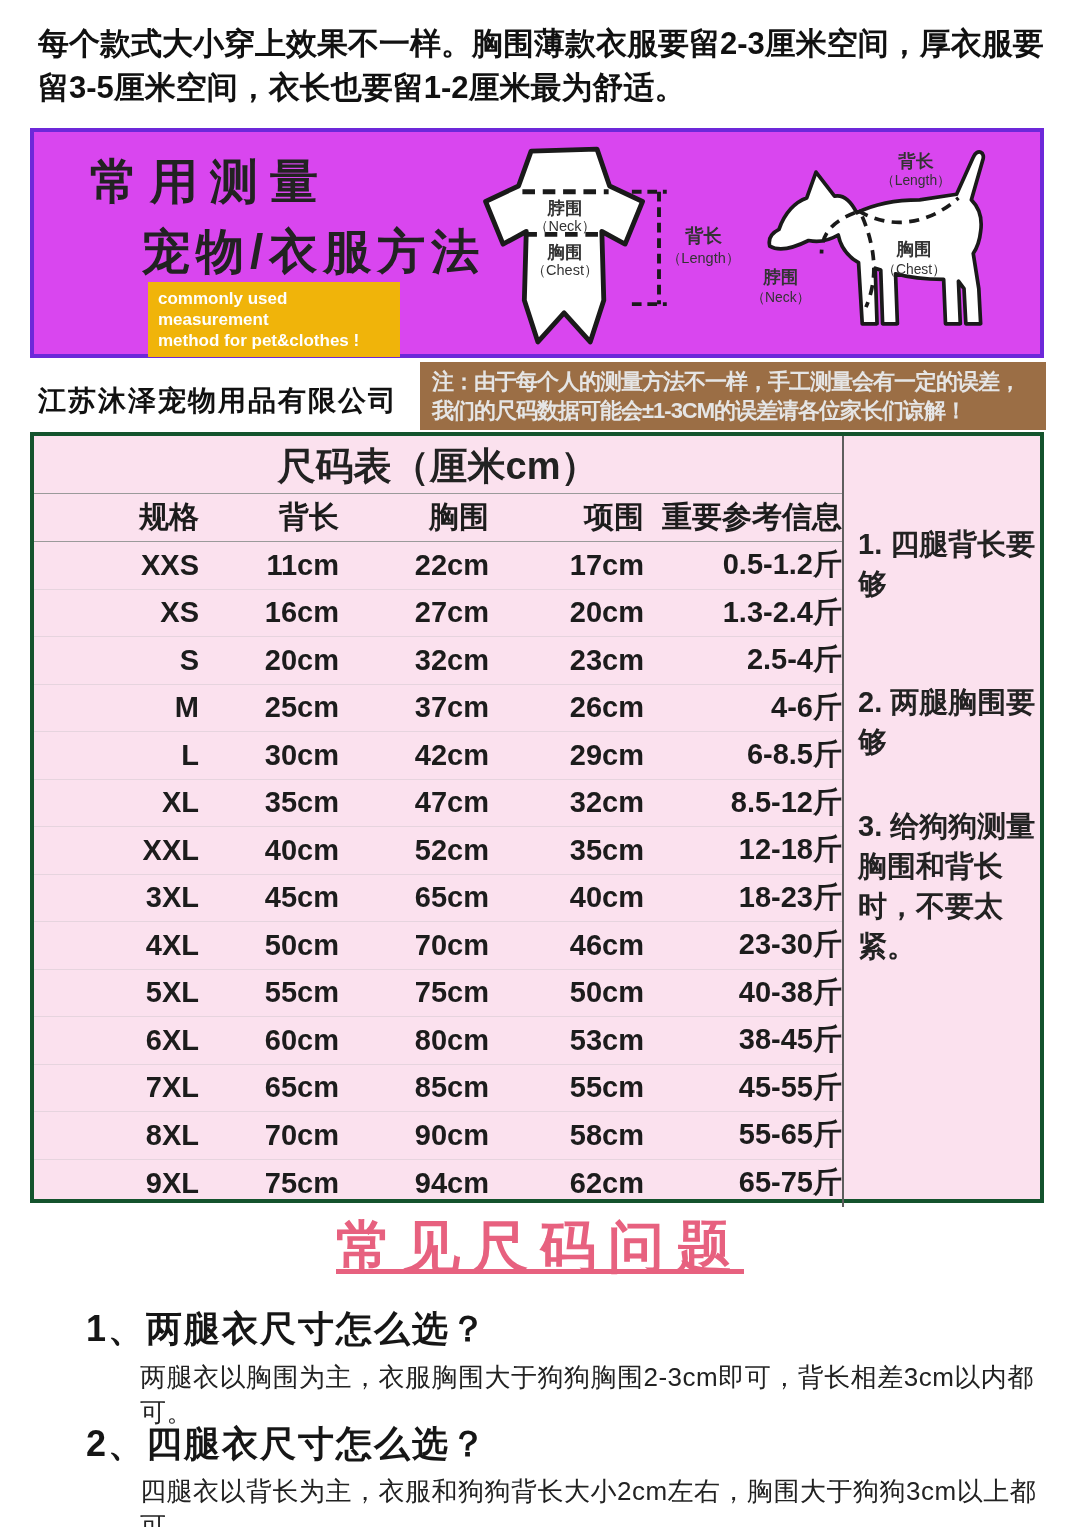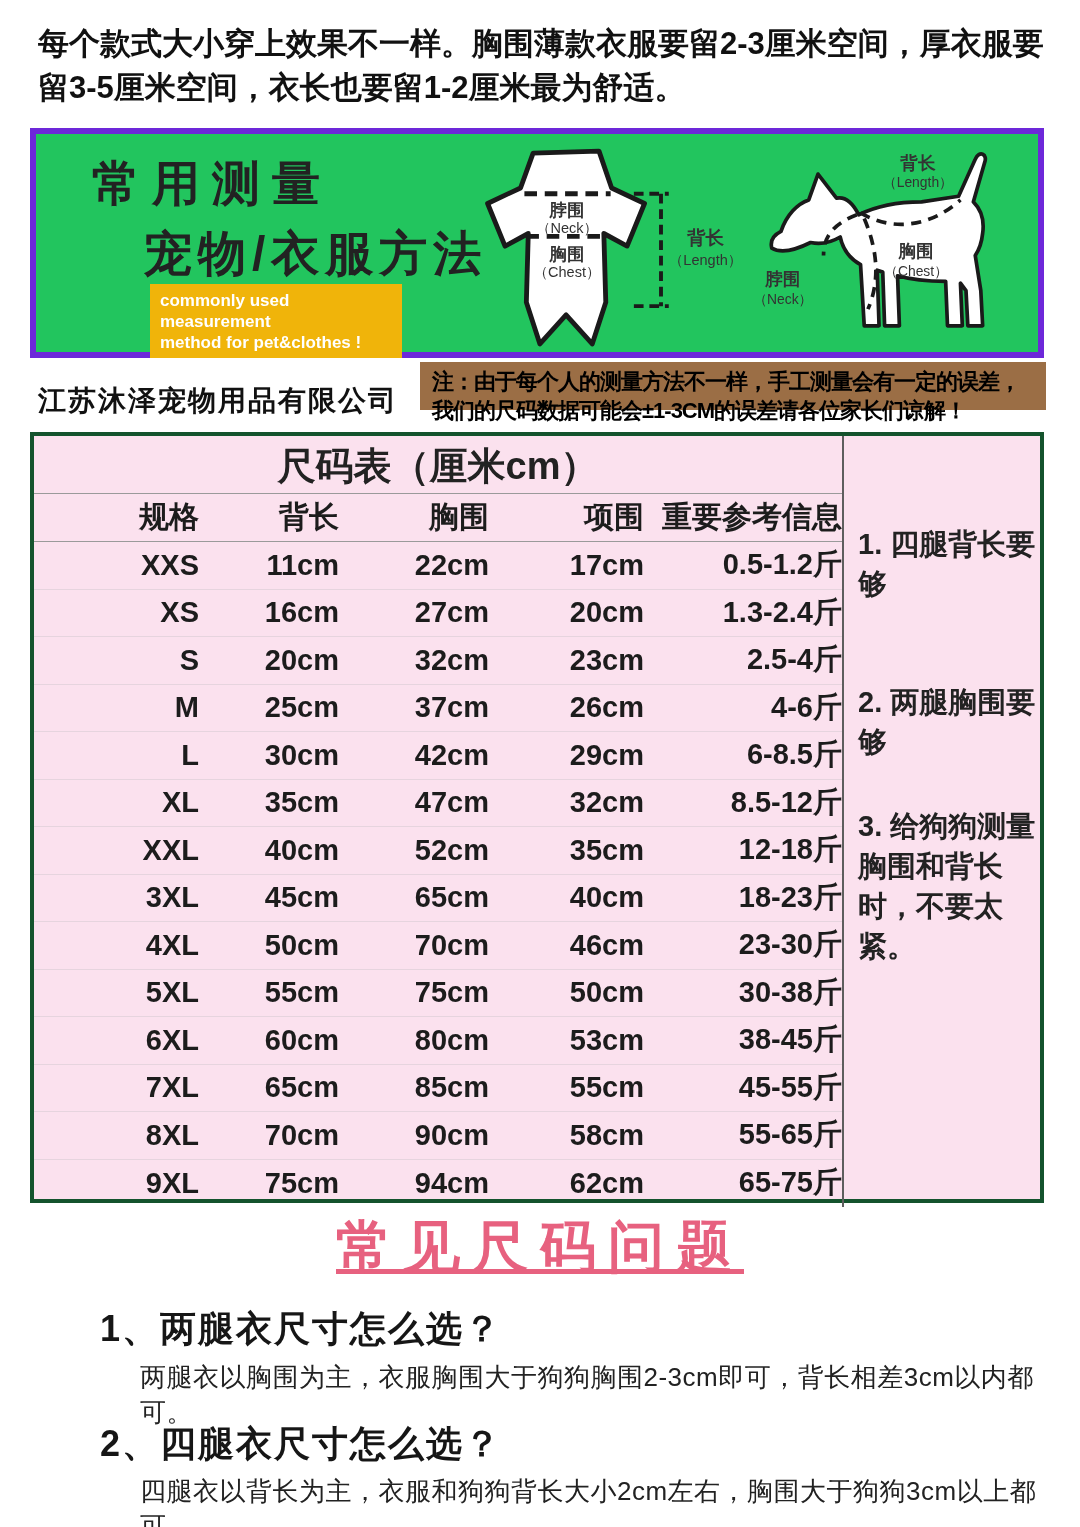--- a/index.html
+++ b/index.html
@@ -6,38 +6,38 @@
   html,body { background:#ffffff; }
   body { font-family:"Liberation Sans","DejaVu Sans",sans-serif; color:#1c1c1c; }
   .page { position:relative; width:1080px; height:1527px; background:#ffffff; overflow:hidden; margin:0 auto; }
 
   
   .intro { position:absolute; left:38px; top:22px; width:1024px;
            font-size:31px; font-weight:bold; line-height:44px; color:#111; }
 
   
   .banner { position:absolute; left:30px; top:128px; width:1014px; height:230px;
-            background:#22c55e; border:6px solid #6d28d9;padding-left:44px; }
+            background:#d946ef; border:4px solid #6d28d9;padding-left:44px; }
   .banner-title1 { position:absolute; left:56px; top:18px; font-size:48px; font-weight:bold;
                    letter-spacing:12px; color:#222; }
   .banner-title2 { position:absolute; left:108px; top:88px; font-size:48px; font-weight:bold;
                    letter-spacing:6px; color:#222; }
   .subtitle-box { position:absolute; left:114px; top:150px; width:252px; padding:6px 10px;
                   background:#f0b40a; color:#ffffff; font-size:17px; font-weight:bold;
                   line-height:21px; }
   .clothes-svg { position:absolute; left:408px; top:4px; }
   .dog-svg { position:absolute; left:708px; top:4px; }
   svg text { font-family:"Liberation Sans","DejaVu Sans",sans-serif; fill:#333; }
 
   
   .company-row { position:absolute; left:30px; top:358px; width:1014px; height:74px; background:#fff; }
   .company-name { position:absolute; left:8px; top:24px; font-size:28px; font-weight:bold;
                   letter-spacing:2px; color:#111; }
-  .notice-box { position:absolute; left:390px; top:4px; width:626px; height:48px;
-                background:#9b6e45; color:#000000; padding:5px 12px; }
+  .notice-box { position:absolute; left:390px; top:4px; width:626px; height:68px;
+                background:#9b6e45; color:#e5e5e5; padding:5px 12px; }
   .notice-line { font-size:22px; font-weight:bold; line-height:29px; letter-spacing:-1px; white-space:nowrap; }
 
   
   .size-area { position:absolute; left:30px; top:432px; width:1014px; height:771px;
                background:#fbe1ee; border:4px solid #14532d; }
   .table-left { position:absolute; left:0; top:0; width:808px; height:771px; }
   .table-title { height:58px; line-height:60px; text-align:center; font-size:38px;
                  font-weight:bold; color:#222; border-bottom:1px solid #9a9a9a; }
   .header-row, .size-row { display:grid; grid-template-columns:165px 140px 150px 155px 198px;
                            align-items:center; text-align:right; }
@@ -48,21 +48,21 @@
   .sidebar { position:absolute; left:810px; top:0; width:204px; height:771px; }
   .side-note { position:absolute; left:14px; width:182px; font-size:29px; font-weight:bold;
                line-height:40px; color:#222; }
   .side-note.n1 { top:88px; }
   .side-note.n2 { top:246px; }
   .side-note.n3 { top:370px; }
 
   
   .faq-title { position:absolute; left:0; top:1210px; width:1080px; text-align:center;
                font-size:56px; font-weight:bold; color:#e7617f; letter-spacing:12px;text-decoration:underline; }
-  .faq-q { position:absolute; left:100px; font-size:36px; font-weight:bold; color:#161616;
+  .faq-q { position:absolute; left:86px; font-size:36px; font-weight:bold; color:#161616;
            letter-spacing:2px; }
   .faq-a { position:absolute; left:140px; font-size:26px; color:#222; letter-spacing:0.5px; }
   .q1 { top:1305px; } .a1 { top:1360px; }
   .q2 { top:1420px; } .a2 { top:1474px; }
 </style>
 </head>
 <body>
 
 <div class="page">
 
@@ -185,21 +185,21 @@
             <span>50cm</span>
             <span>70cm</span>
             <span>46cm</span>
             <span>23-30斤</span>
           </div>
           <div class="size-row">
             <span>5XL</span>
             <span>55cm</span>
             <span>75cm</span>
             <span>50cm</span>
-            <span>30-38斤</span>
+            <span>40-38斤</span>
           </div>
           <div class="size-row">
             <span>6XL</span>
             <span>60cm</span>
             <span>80cm</span>
             <span>53cm</span>
             <span>38-45斤</span>
           </div>
           <div class="size-row">
             <span>7XL</span>

